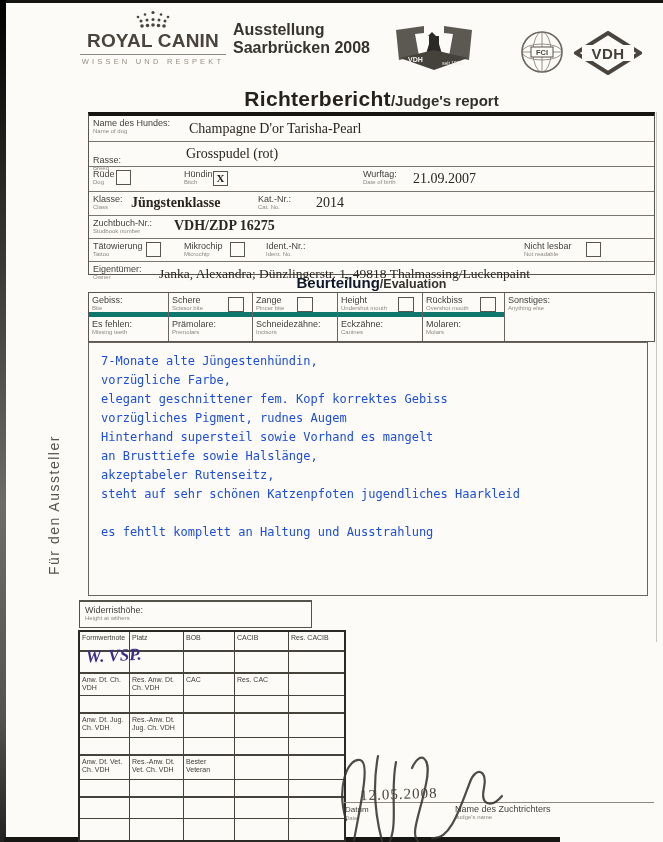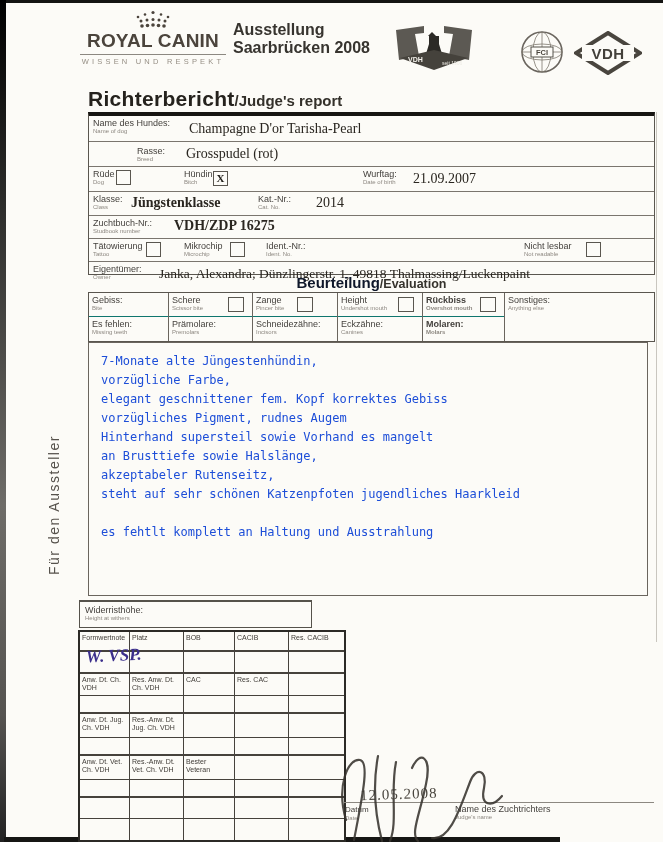--- a/index.html
+++ b/index.html
@@ -12,21 +12,21 @@
   .cb{position:absolute;width:13px;height:13px;border:1px solid #5a564f;
       font-family:"Liberation Serif",serif;font-size:11px;font-weight:bold;
       text-align:center;line-height:13px;color:#1f1c17;}
   .frow{position:relative;border-bottom:1px solid #7a756e;}
   .formbox{position:absolute;left:88px;top:112px;width:567px;height:163px;
            border:1px solid #5a564f;border-top:4px solid #171512;box-sizing:border-box;}
   .evalbox{position:absolute;left:88px;top:292px;width:567px;box-sizing:border-box;
            border:1px solid #5a564f;display:flex;}
   .ecol{box-sizing:border-box;border-right:1px solid #6a655e;position:relative;}
   .ecell{box-sizing:border-box;position:relative;height:24px;padding:2px 3px;}
-  .ecell.top{border-bottom:1px solid #0f766e;}
+  .ecell.top{border-bottom:5px solid #0f766e;}
   .ecb{position:absolute;right:8px;top:4px;width:14px;height:13px;border:1px solid #5a564f;}
   .typed{font-family:"DejaVu Sans Mono","Liberation Mono",monospace;font-size:12px;
          line-height:19px;color:#1d4ed8;white-space:pre-wrap;}
   .ptr{display:flex;}
   .ptc{box-sizing:border-box;border-right:1px solid #46423c;border-bottom:1px solid #46423c;
        font-size:7px;line-height:8px;color:#3f3b36;padding:2px 2px;position:relative;overflow:visible;}
   .c1{width:50px;}.c2{width:54px;}.c3{width:51px;}.c4{width:54px;}.c5{width:55px;border-right:none;}
   .hairline{background:#8c8881;height:1px;}
 </style>
 </head>
@@ -87,36 +87,36 @@
     <rect x="12" y="18" width="22" height="10" fill="#fcfbf7" stroke="#55524b" stroke-width="1"></rect>
     <text x="23" y="26" font-size="7.5" font-weight="bold" fill="#4b473f" text-anchor="middle" font-family="Liberation Sans,sans-serif">FCI</text>
   </svg>
 
   <svg class="abs" style="left:574px;top:31px;" width="68" height="44" viewBox="0 0 68 44">
     <polygon points="34,2 66,22 34,42 2,22" fill="none" stroke="#49453e" stroke-width="4"></polygon>
     <rect x="8" y="14" width="52" height="16" fill="#fcfbf7"></rect>
     <text x="34" y="28" font-size="15" font-weight="bold" fill="#43403a" text-anchor="middle" font-family="Liberation Sans,sans-serif" style="letter-spacing:0.5px;">VDH</text>
   </svg>
 
-  <div class="abs" style="left:88px;top:87px;width:567px;white-space:nowrap;">
+  <div class="abs" style="left:88px;top:87px;width:567px;text-align:center;white-space:nowrap;">
     <span style="font-size:21px;font-weight:bold;color:#25221d;letter-spacing:0.3px;">Richterbericht</span><span style="font-size:15px;font-weight:bold;color:#33302a;">/Judge's report</span>
   </div>
 
   <div class="formbox">
 
     <div class="frow" style="height:25px;">
       <div class="abs" style="left:4px;top:2px;">
         <div class="lbl">Name des Hundes:</div>
         <div class="sub">Name of dog</div>
       </div>
       <div class="abs val" style="left:100px;top:5px;font-size:14px;">Champagne D'or Tarisha-Pearl</div>
     </div>
 
     <div class="frow" style="height:24px;">
-      <div class="abs" style="left:4px;top:4px;margin-left:44px;">
+      <div class="abs" style="left:4px;top:13px;">
         <div class="lbl">Rasse:</div>
         <div class="sub">Breed</div>
       </div>
       <div class="abs val" style="left:97px;top:4px;font-size:14px;">Grosspudel (rot)</div>
     </div>
 
     <div class="frow" style="height:24px;">
       <div class="abs" style="left:4px;top:2px;">
         <div class="lbl">Rüde</div>
         <div class="sub">Dog</div>
@@ -227,21 +227,21 @@
       <div class="ecell top">
         <div class="lbl">Height</div>
         <div class="sub">Undershot mouth</div>
         <span class="ecb"></span>
       </div>
       <div class="ecell">
         <div class="lbl">Eckzähne:</div>
         <div class="sub">Canines</div>
       </div>
     </div>
-    <div class="ecol" style="width:82px;font-weight:bold;">
+    <div class="ecol" style="width:82px;">
       <div class="ecell top">
         <div class="lbl">Rückbiss</div>
         <div class="sub">Overshot mouth</div>
         <span class="ecb"></span>
       </div>
       <div class="ecell">
         <div class="lbl">Molaren:</div>
         <div class="sub">Molars</div>
       </div>
     </div>

